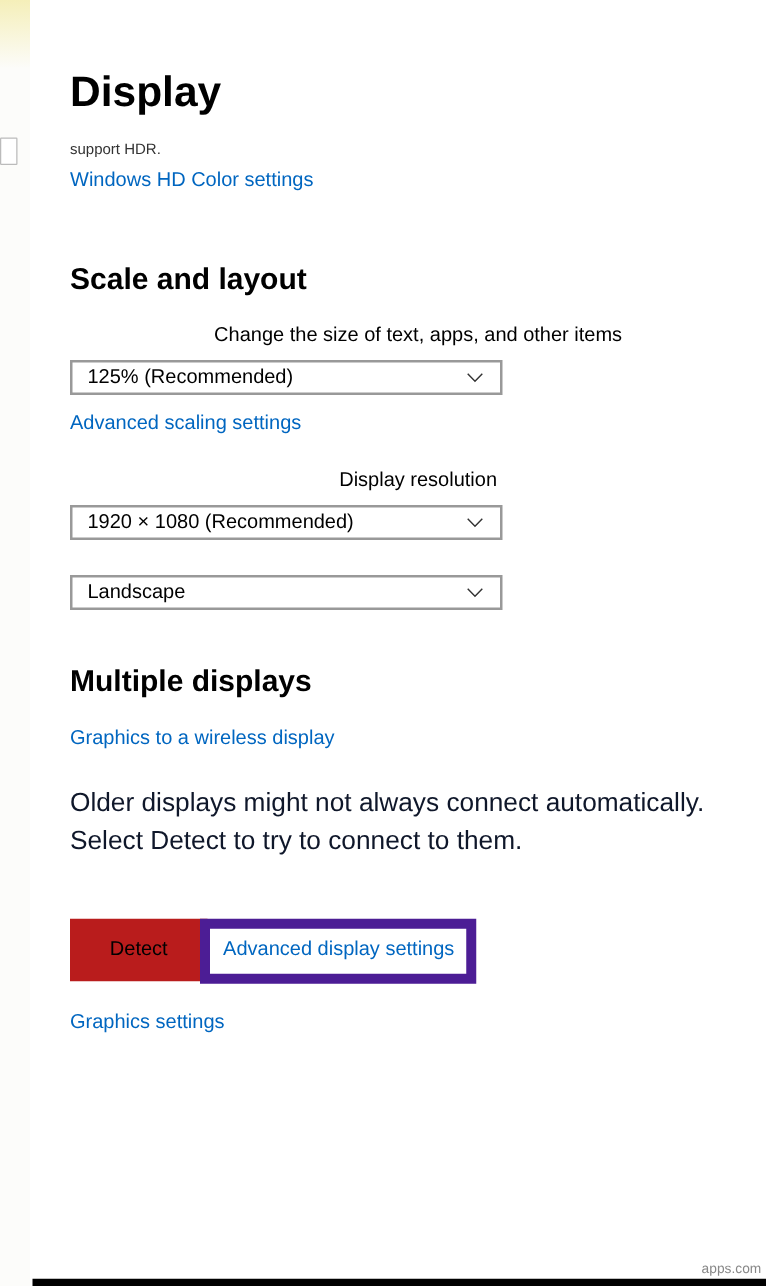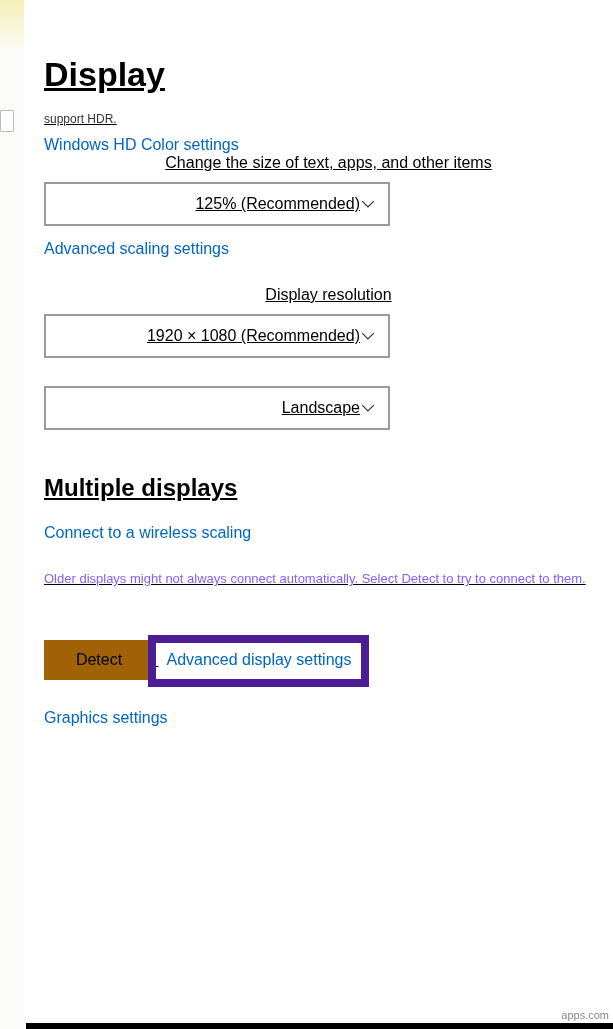--- a/index.html
+++ b/index.html
@@ -26,24 +26,23 @@
     .side-strip .mini-card {
       position: absolute;
       left: 0; top: 110px;
       width: 14px; height: 22px;
       border: 1px solid #bbb;
       background: #fff;
       border-radius: 1px;
     }
     .content {
       position: absolute;
-      left: 44px; top: 55px;
+      left: 56px; top: 55px;
       right: 0;
       color: #000;
-      text-decoration: underline;
     }
     h1.page-title {
       font-size: 34px;
       font-weight: 600;
       letter-spacing: 0px;
       margin-bottom: 18px;
     }
     .hdr-desc {
       font-size: 12px;
       color: #333;
@@ -62,51 +61,51 @@
       margin-bottom: 22px;
     }
     .field-label {
       font-size: 16px;
       color: #000000;
       margin-bottom: 10px;
       text-align: center;
     }
     .dropdown {
       width: 346px;
-      height: 44px;
+      height: 28px;
       border: 2px solid #999;
       display: flex;
       align-items: center;
-      justify-content: flex-end;
+      justify-content: space-between;
       padding: 0 12px;
       cursor: pointer;
       font-size: 16px;
       background: #fff;
       margin-bottom: 14px;
     }
     .dropdown .chev {
       width: 16px; height: 16px;
       display: flex; align-items: center; justify-content: center;
     }
     .dropdown .chev svg { width: 14px; height: 14px; }
     .group { margin-bottom: 28px; }
     .body-text {
-      font-size: 13px;
-      color: #8b5cf6;
+      font-size: 21px;
+      color: #0f172a;
       line-height: 1.45;
       margin-bottom: 16px;
       max-width: 556px;
     }
     .btn {
       display: inline-flex;
       align-items: center;
       justify-content: center;
       min-width: 110px;
-      height: 40px;
-      background: #a16207;
+      height: 50px;
+      background: #b91c1c;
       border: none;
       font-size: 16px;
       font-family: inherit;
       cursor: pointer;
       padding: 0 18px;
     }
     .highlight-box {
       display: inline-block;
       border: 8px solid #4c1d95;
       padding: 8px 10px 10px 10px;
@@ -135,20 +134,21 @@
   <div class="mini-card"></div>
 </div>
 
 <div class="content">
 
   <h1 class="page-title">Display</h1>
 
   <div class="hdr-desc">support HDR.</div>
   <span class="link">Windows HD Color settings</span>
 
+  <h2 class="section-title">Scale and layout</h2>
 
   <div class="group">
     <div class="field-label">Change the size of text, apps, and other items</div>
     <div class="dropdown">
       <span>125% (Recommended)</span>
       <span class="chev">
         <svg viewBox="0 0 12 12">
             <path d="M1 3.5 L6 8.5 L11 3.5" stroke="#333" stroke-width="1" fill="none"></path>
           </svg>
       </span>
@@ -174,21 +174,21 @@
       <span class="chev">
         <svg viewBox="0 0 12 12">
             <path d="M1 3.5 L6 8.5 L11 3.5" stroke="#333" stroke-width="1" fill="none"></path>
           </svg>
       </span>
     </div>
   </div>
 
   <h2 class="section-title" style="margin-top:44px;">Multiple displays</h2>
 
-  <span class="link">Connect to a wireless scaling</span>
+  <span class="link">Graphics to a wireless display</span>
 
   <div class="body-text" style="margin-top:28px;">Older displays might not always connect automatically. Select Detect to try to connect to them.</div>
 
   <button class="btn">Detect</button>
 
   <div class="highlight-box">
     <span class="link">Advanced display settings</span>
   </div>
 
   <div>

